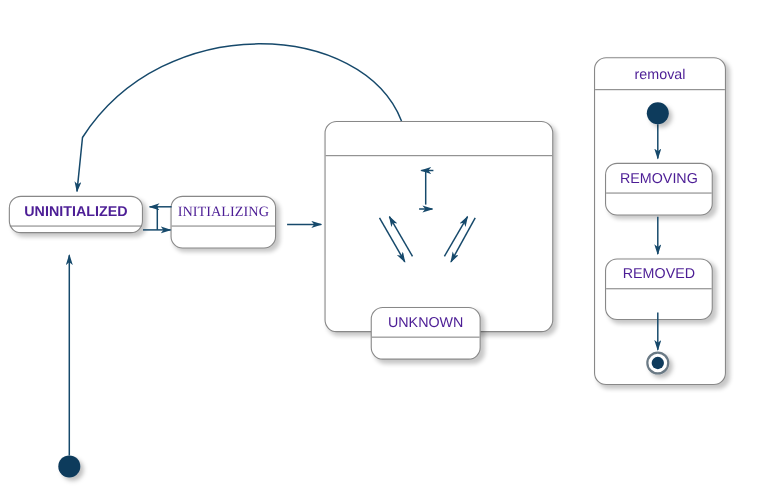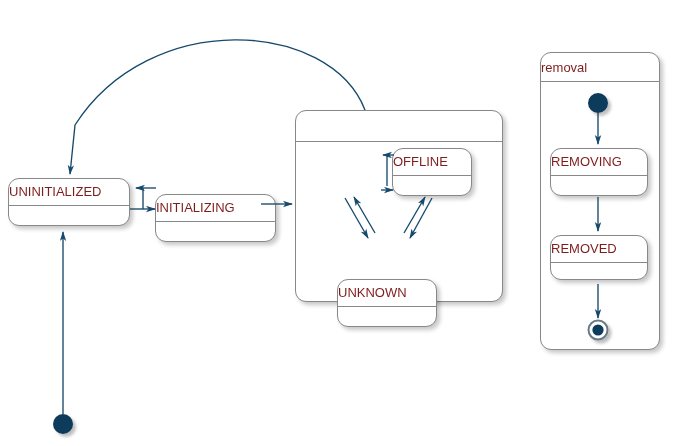--- a/index.html
+++ b/index.html
@@ -34,22 +34,22 @@
     box-shadow: 3px 3px 4px rgba(0,0,0,0.22);
     z-index: 3;
   }
   .node.container { z-index: 2; }
 
   .node-title {
     position: absolute;
     left: 0;
     right: 0;
     top: 0;
-    text-align: left;
-    color: #7f1d1d;
+    text-align: center;
+    color: #4c1d95;
     font-size: 13px;
     line-height: 14px;
     white-space: nowrap;
   }
   .simple .node-title {
     top: 6px;
   }
   .container > .node-title {
     top: 8px;
   }
@@ -68,47 +68,43 @@
 
   <div class="node container" style="left:295px; top:110px; width:208px; height:192px;">
     <div class="divider" style="top:30px;"></div>
   </div>
 
   <div class="node container" style="left:540px; top:52px; width:120px; height:298px;">
     <div class="node-title">removal</div>
     <div class="divider" style="top:28px;"></div>
   </div>
 
-  <div class="node simple" style="left:8px; top:178px; width:122px; height:48px;">
+  <div class="node simple" style="left:8px; top:178px; width:122px; height:34px;font-weight:bold;">
     <div class="node-title">UNINITIALIZED</div>
     <div class="divider" style="top:26px;"></div>
   </div>
 
-  <div class="node simple" style="left:155px; top:194px; width:121px; height:48px;">
+  <div class="node simple" style="left:155px; top:178px; width:96px; height:48px;font-family:Liberation Serif, serif;">
     <div class="node-title">INITIALIZING</div>
     <div class="divider" style="top:26px;"></div>
   </div>
 
 
-  <div class="node simple" style="left:392px; top:148px; width:80px; height:48px;">
-    <div class="node-title">OFFLINE</div>
-    <div class="divider" style="top:26px;"></div>
-  </div>
 
   <div class="node simple" style="left:337px; top:235px; width:100px; height:48px;margin-top:44px;">
     <div class="node-title">UNKNOWN</div>
     <div class="divider" style="top:26px;"></div>
   </div>
 
   <div class="node simple" style="left:550px; top:148px; width:98px; height:48px;padding-left:25px;">
     <div class="node-title">REMOVING</div>
     <div class="divider" style="top:26px;"></div>
   </div>
 
-  <div class="node simple" style="left:550px; top:235px; width:98px; height:45px;">
+  <div class="node simple" style="left:550px; top:235px; width:98px; height:56px;">
     <div class="node-title">REMOVED</div>
     <div class="divider" style="top:26px;"></div>
   </div>
 
   <svg class="layer" id="edges" viewBox="0 0 688 446">
     <defs>
       <marker id="arrow" markerWidth="10" markerHeight="10" refX="9" refY="3.2" orient="auto" markerUnits="userSpaceOnUse">
         <path d="M0,0 L10,3.2 L0,6.4 L2.6,3.2 Z" fill="#16496b"></path>
       </marker>
       <filter id="nodeshadow" x="-40%" y="-40%" width="200%" height="200%">

